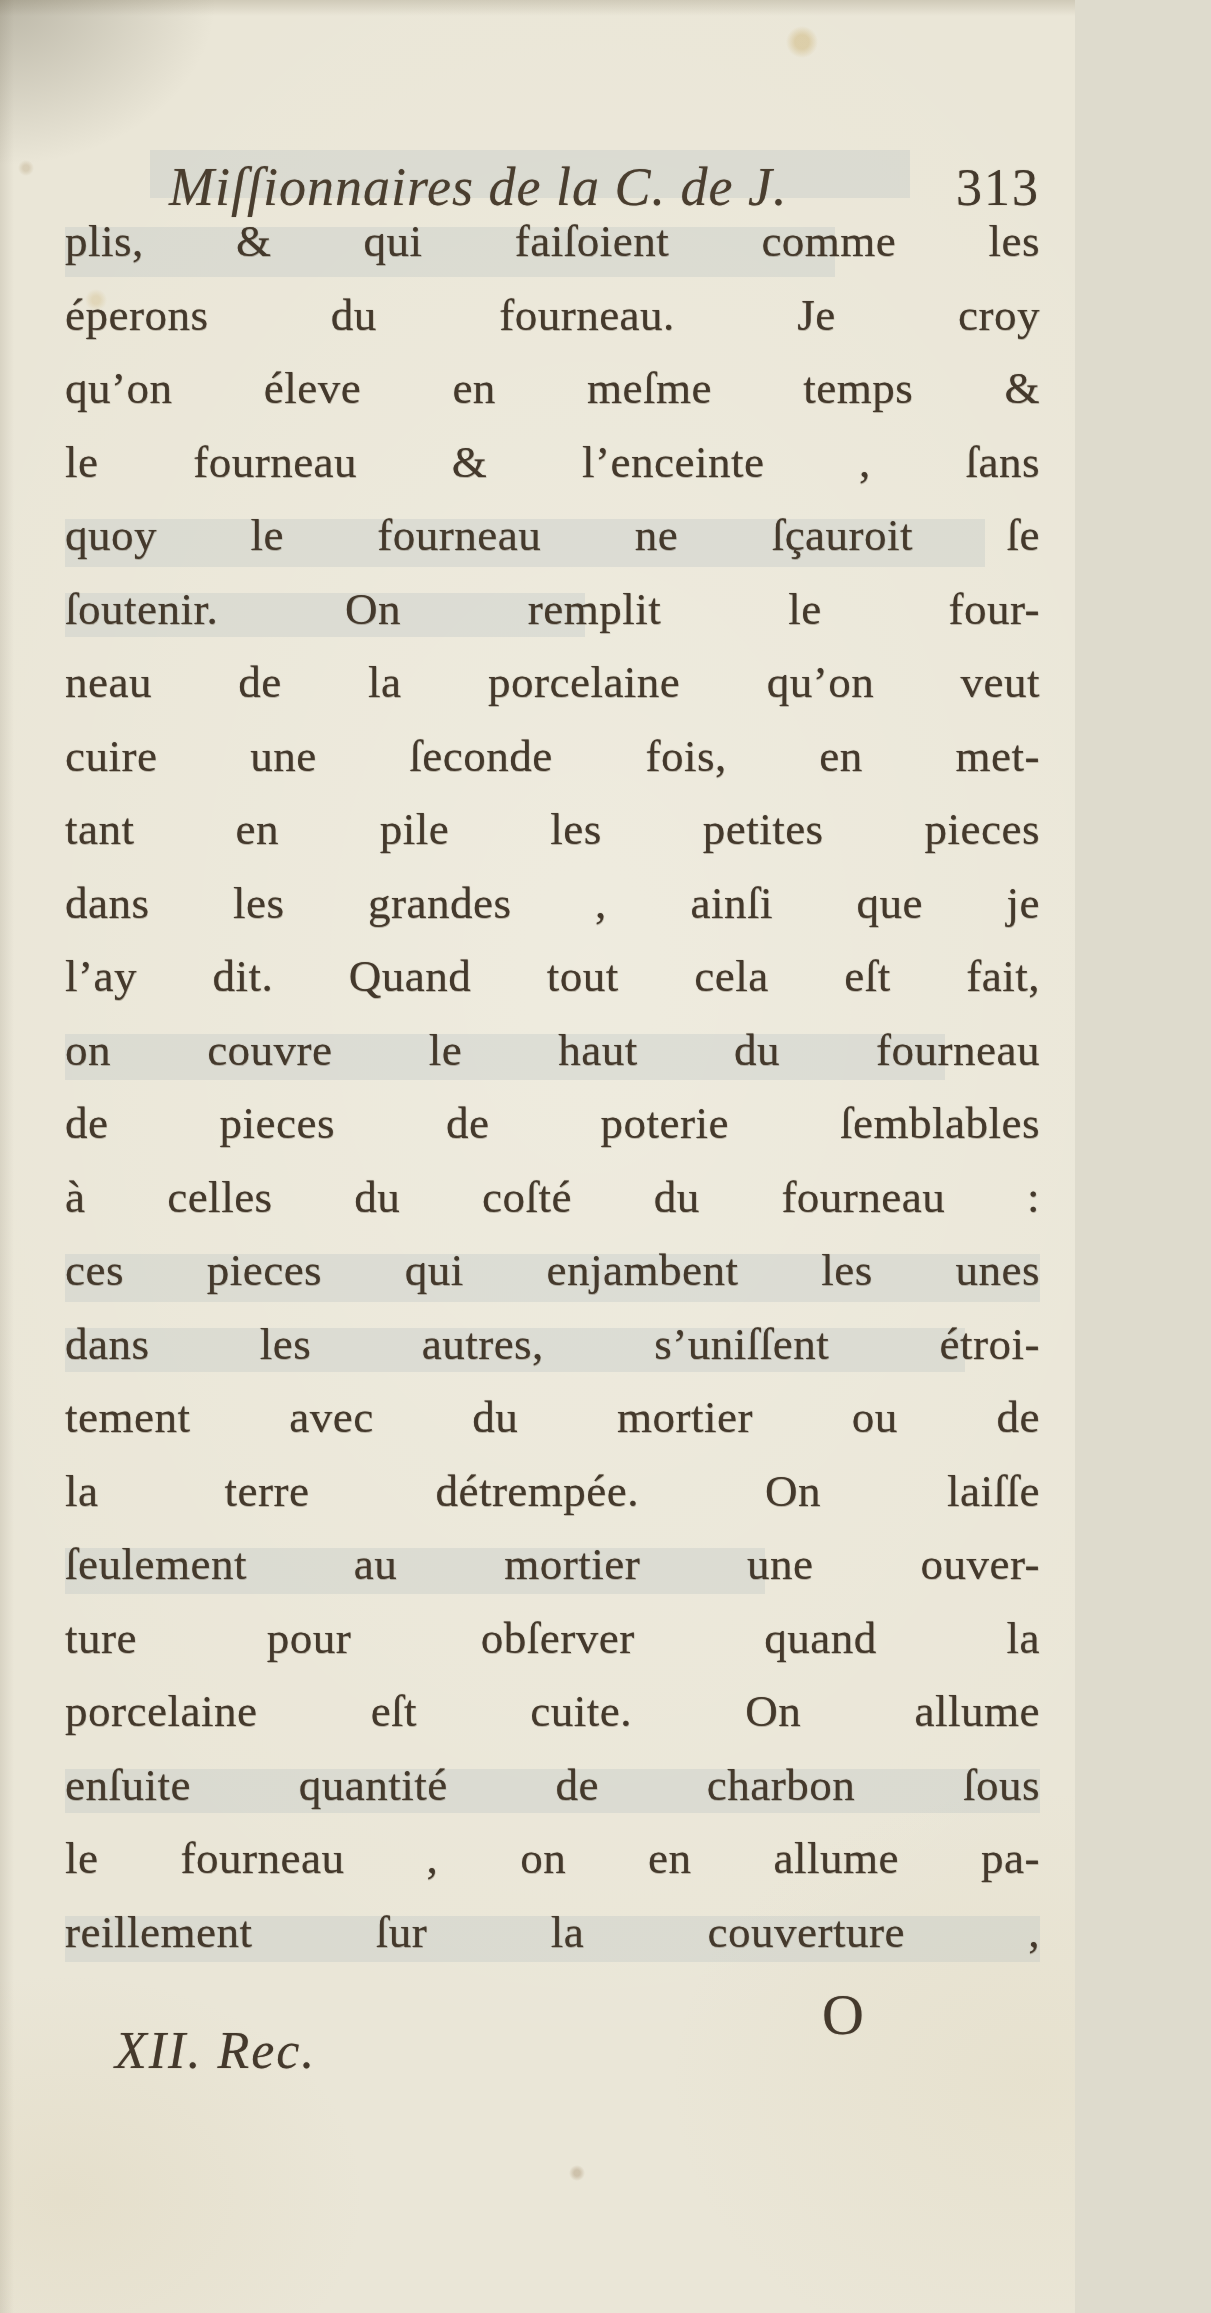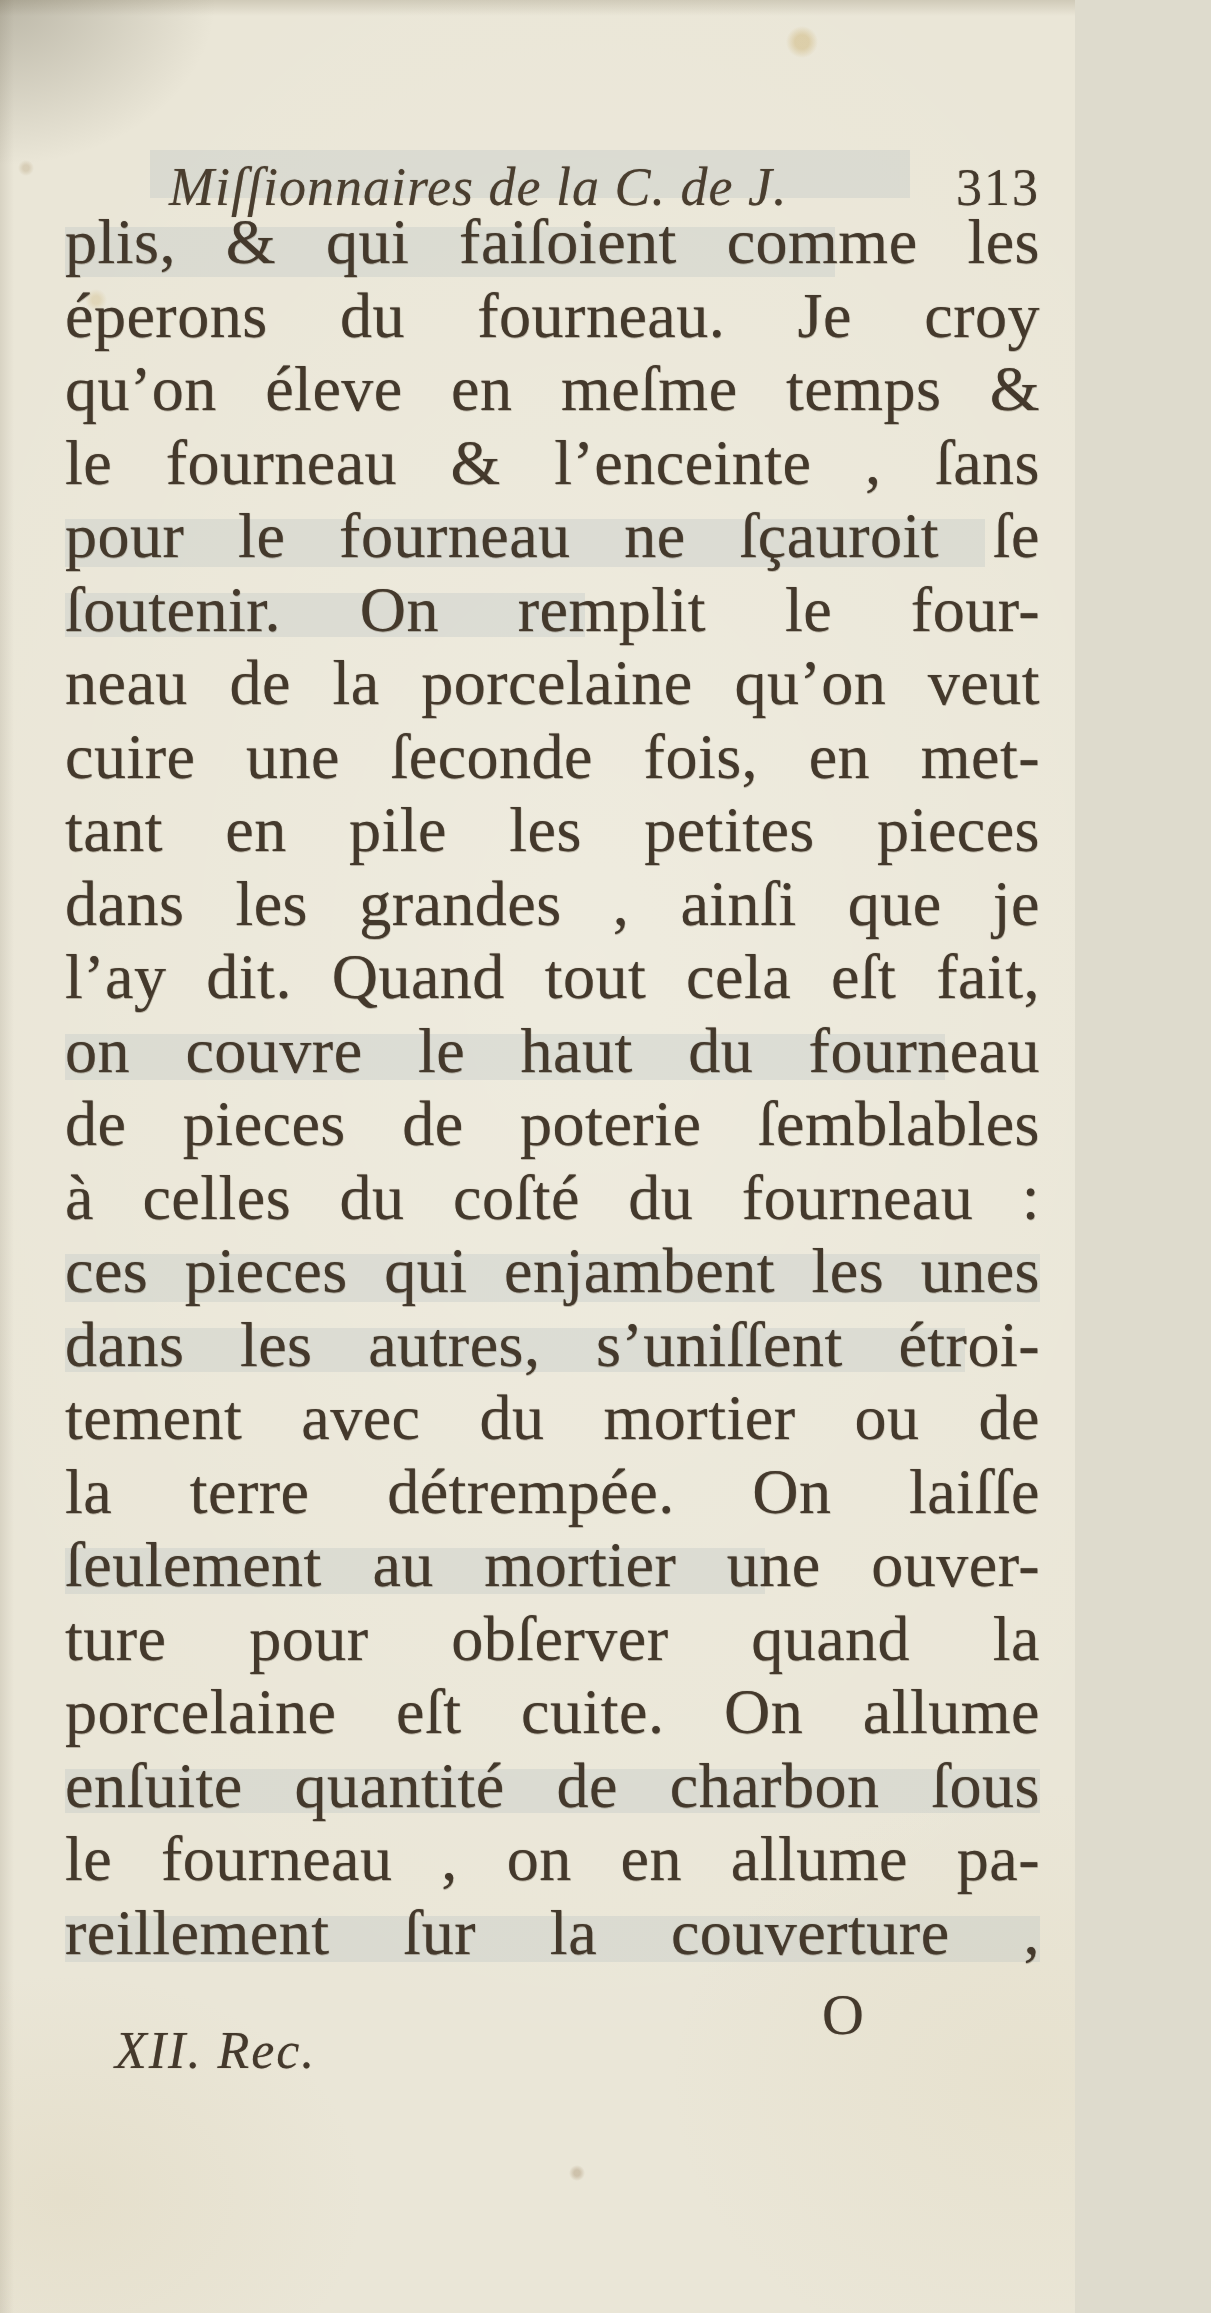--- a/index.html
+++ b/index.html
@@ -62,21 +62,21 @@
   }
   .body-text {
     position: absolute;
     top: 205px;
     left: 65px;
     width: 975px;
   }
   .line {
     height: 73.5px;
     line-height: 73.5px;
-    font-size: 64px;
+    font-size: 45px;
     letter-spacing: 0.5px;
     white-space: normal;
     text-align: justify;
     text-align-last: justify;
     text-shadow: 0 0 1px rgba(68,54,38,0.55), 0.5px 0.5px 0px rgba(68,54,38,0.25);
   }
   .signature-line {
     position: absolute;
     top: 1977px;
     left: 65px;
@@ -120,21 +120,21 @@
   <div class="running-header">
     <span class="title">Miſſionnaires de la C. de J.</span>
     <span class="pagenum">313</span>
   </div>
 
   <div class="body-text">
     <div class="line">plis, &amp; qui faiſoient comme les</div>
     <div class="line">éperons du fourneau. Je croy</div>
     <div class="line">qu’on éleve en meſme temps &amp;</div>
     <div class="line">le fourneau &amp; l’enceinte , ſans</div>
-    <div class="line">pour le fourneau ne ſçauroit ſe</div>
+    <div class="line">quoy le fourneau ne ſçauroit ſe</div>
     <div class="line">ſoutenir. On remplit le four-</div>
     <div class="line">neau de la porcelaine qu’on veut</div>
     <div class="line">cuire une ſeconde fois, en met-</div>
     <div class="line">tant en pile les petites pieces</div>
     <div class="line">dans les grandes , ainſi que je</div>
     <div class="line">l’ay dit. Quand tout cela eſt fait,</div>
     <div class="line">on couvre le haut du fourneau</div>
     <div class="line">de pieces de poterie ſemblables</div>
     <div class="line">à celles du coſté du fourneau :</div>
     <div class="line">ces pieces qui enjambent les unes</div>

